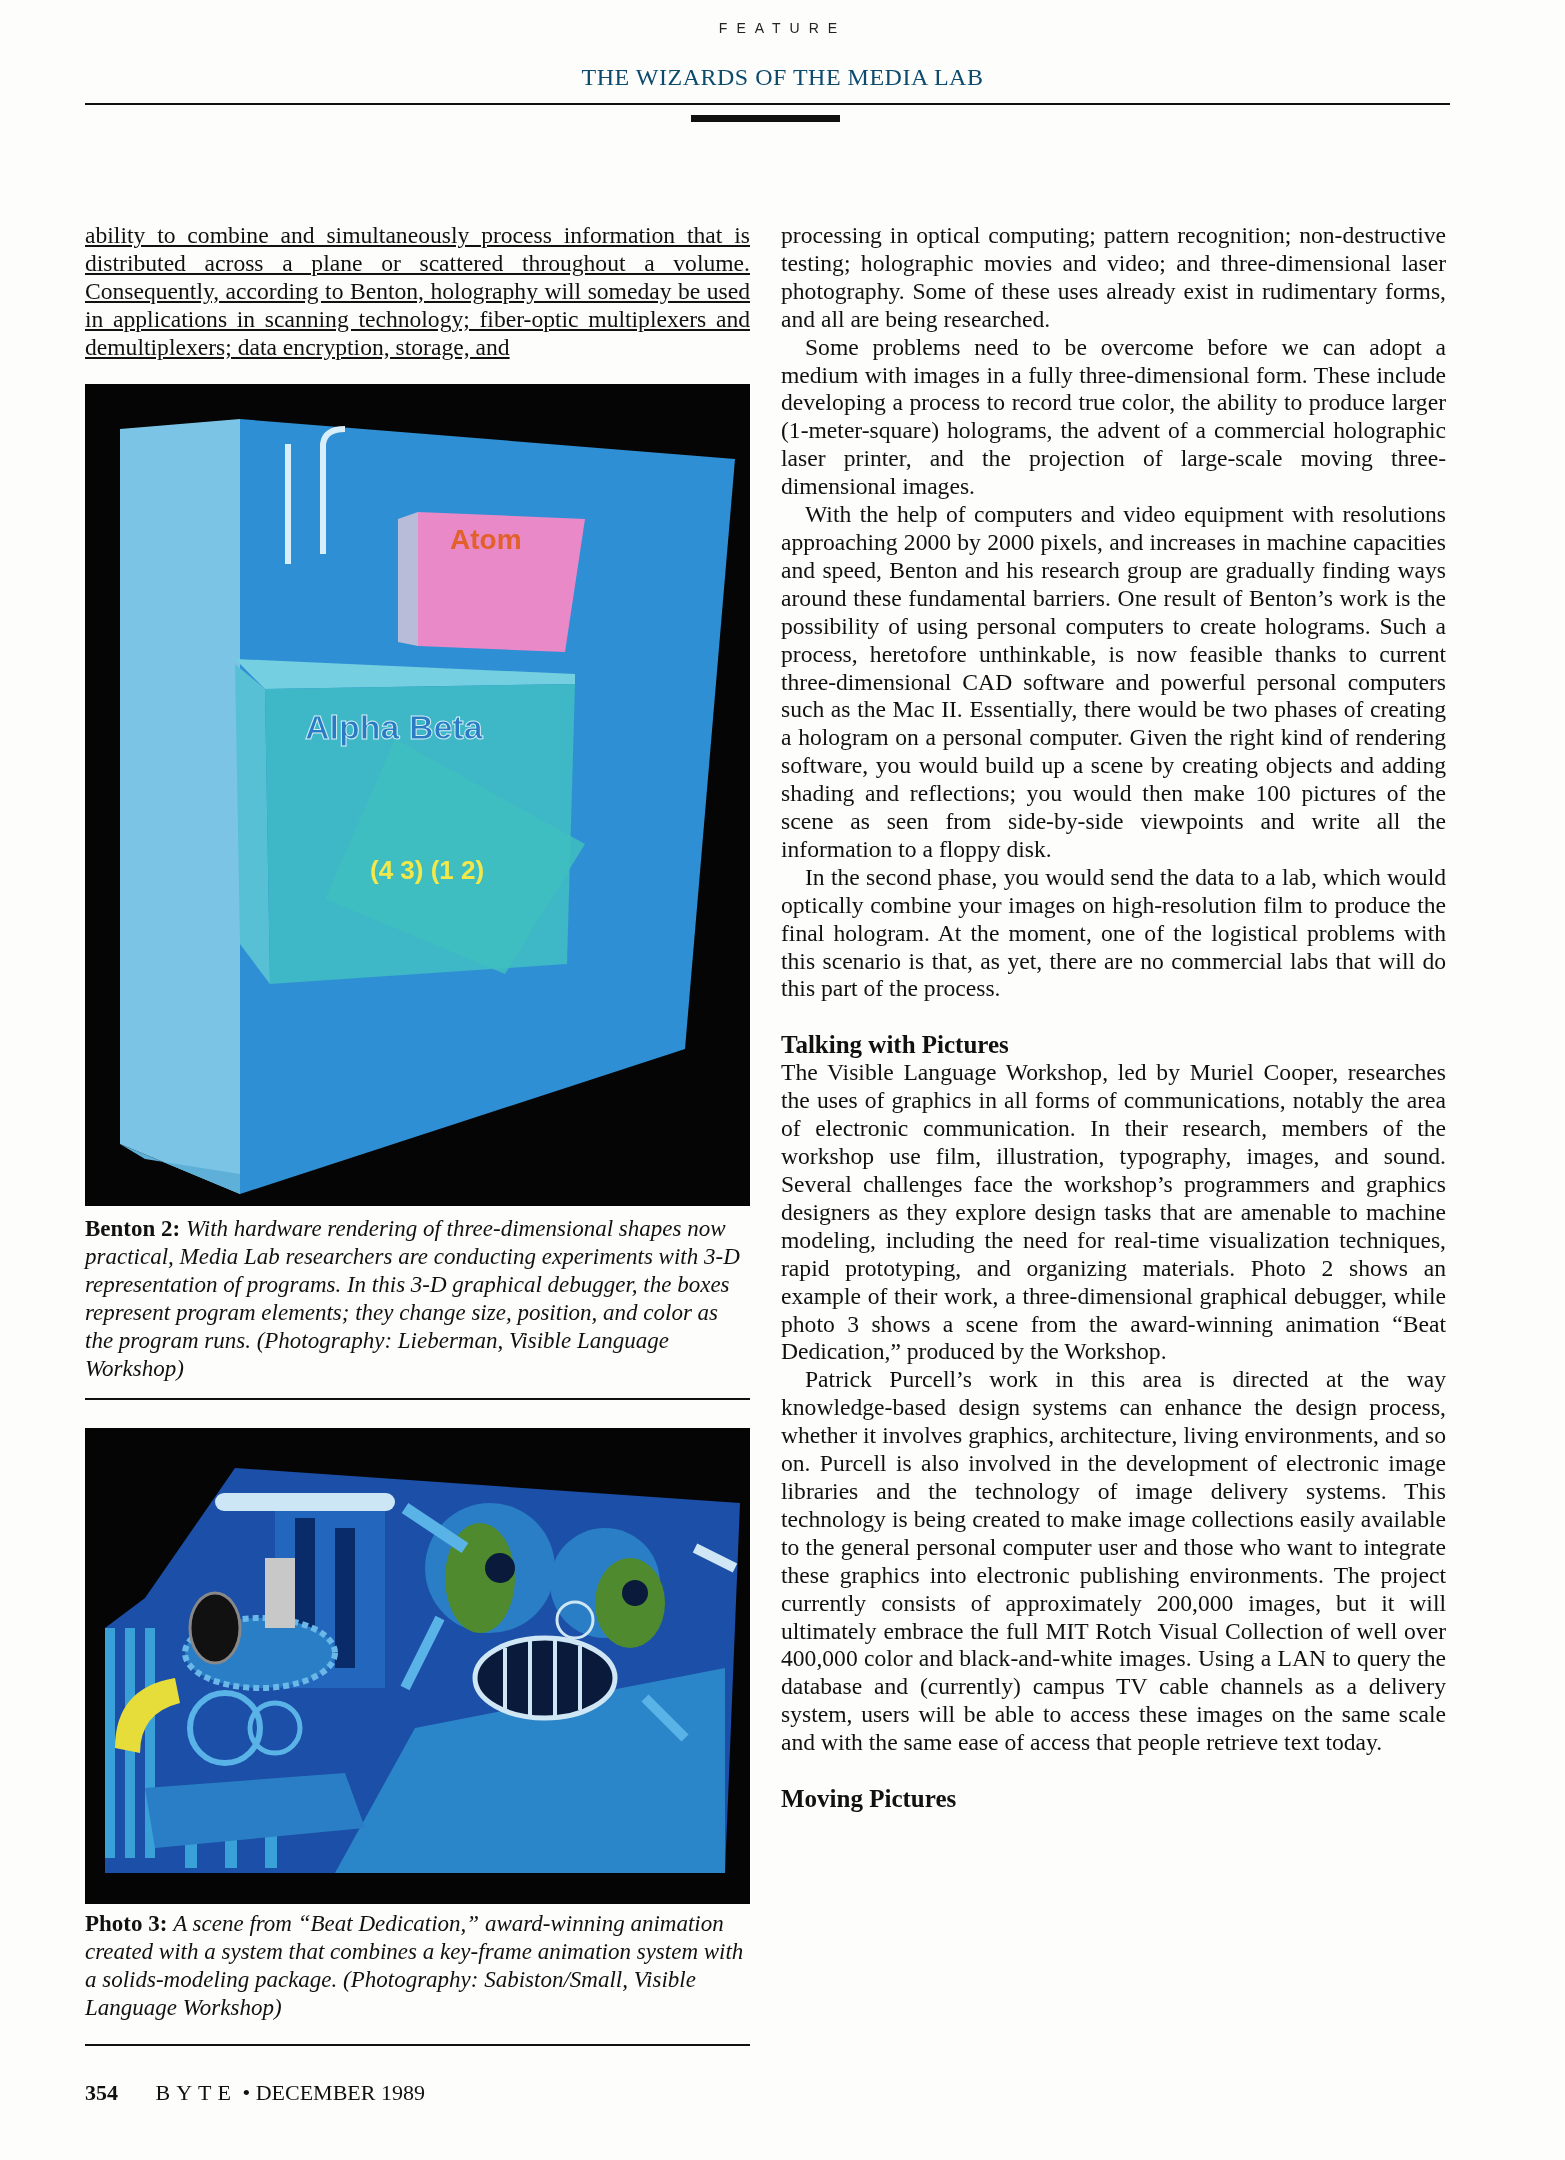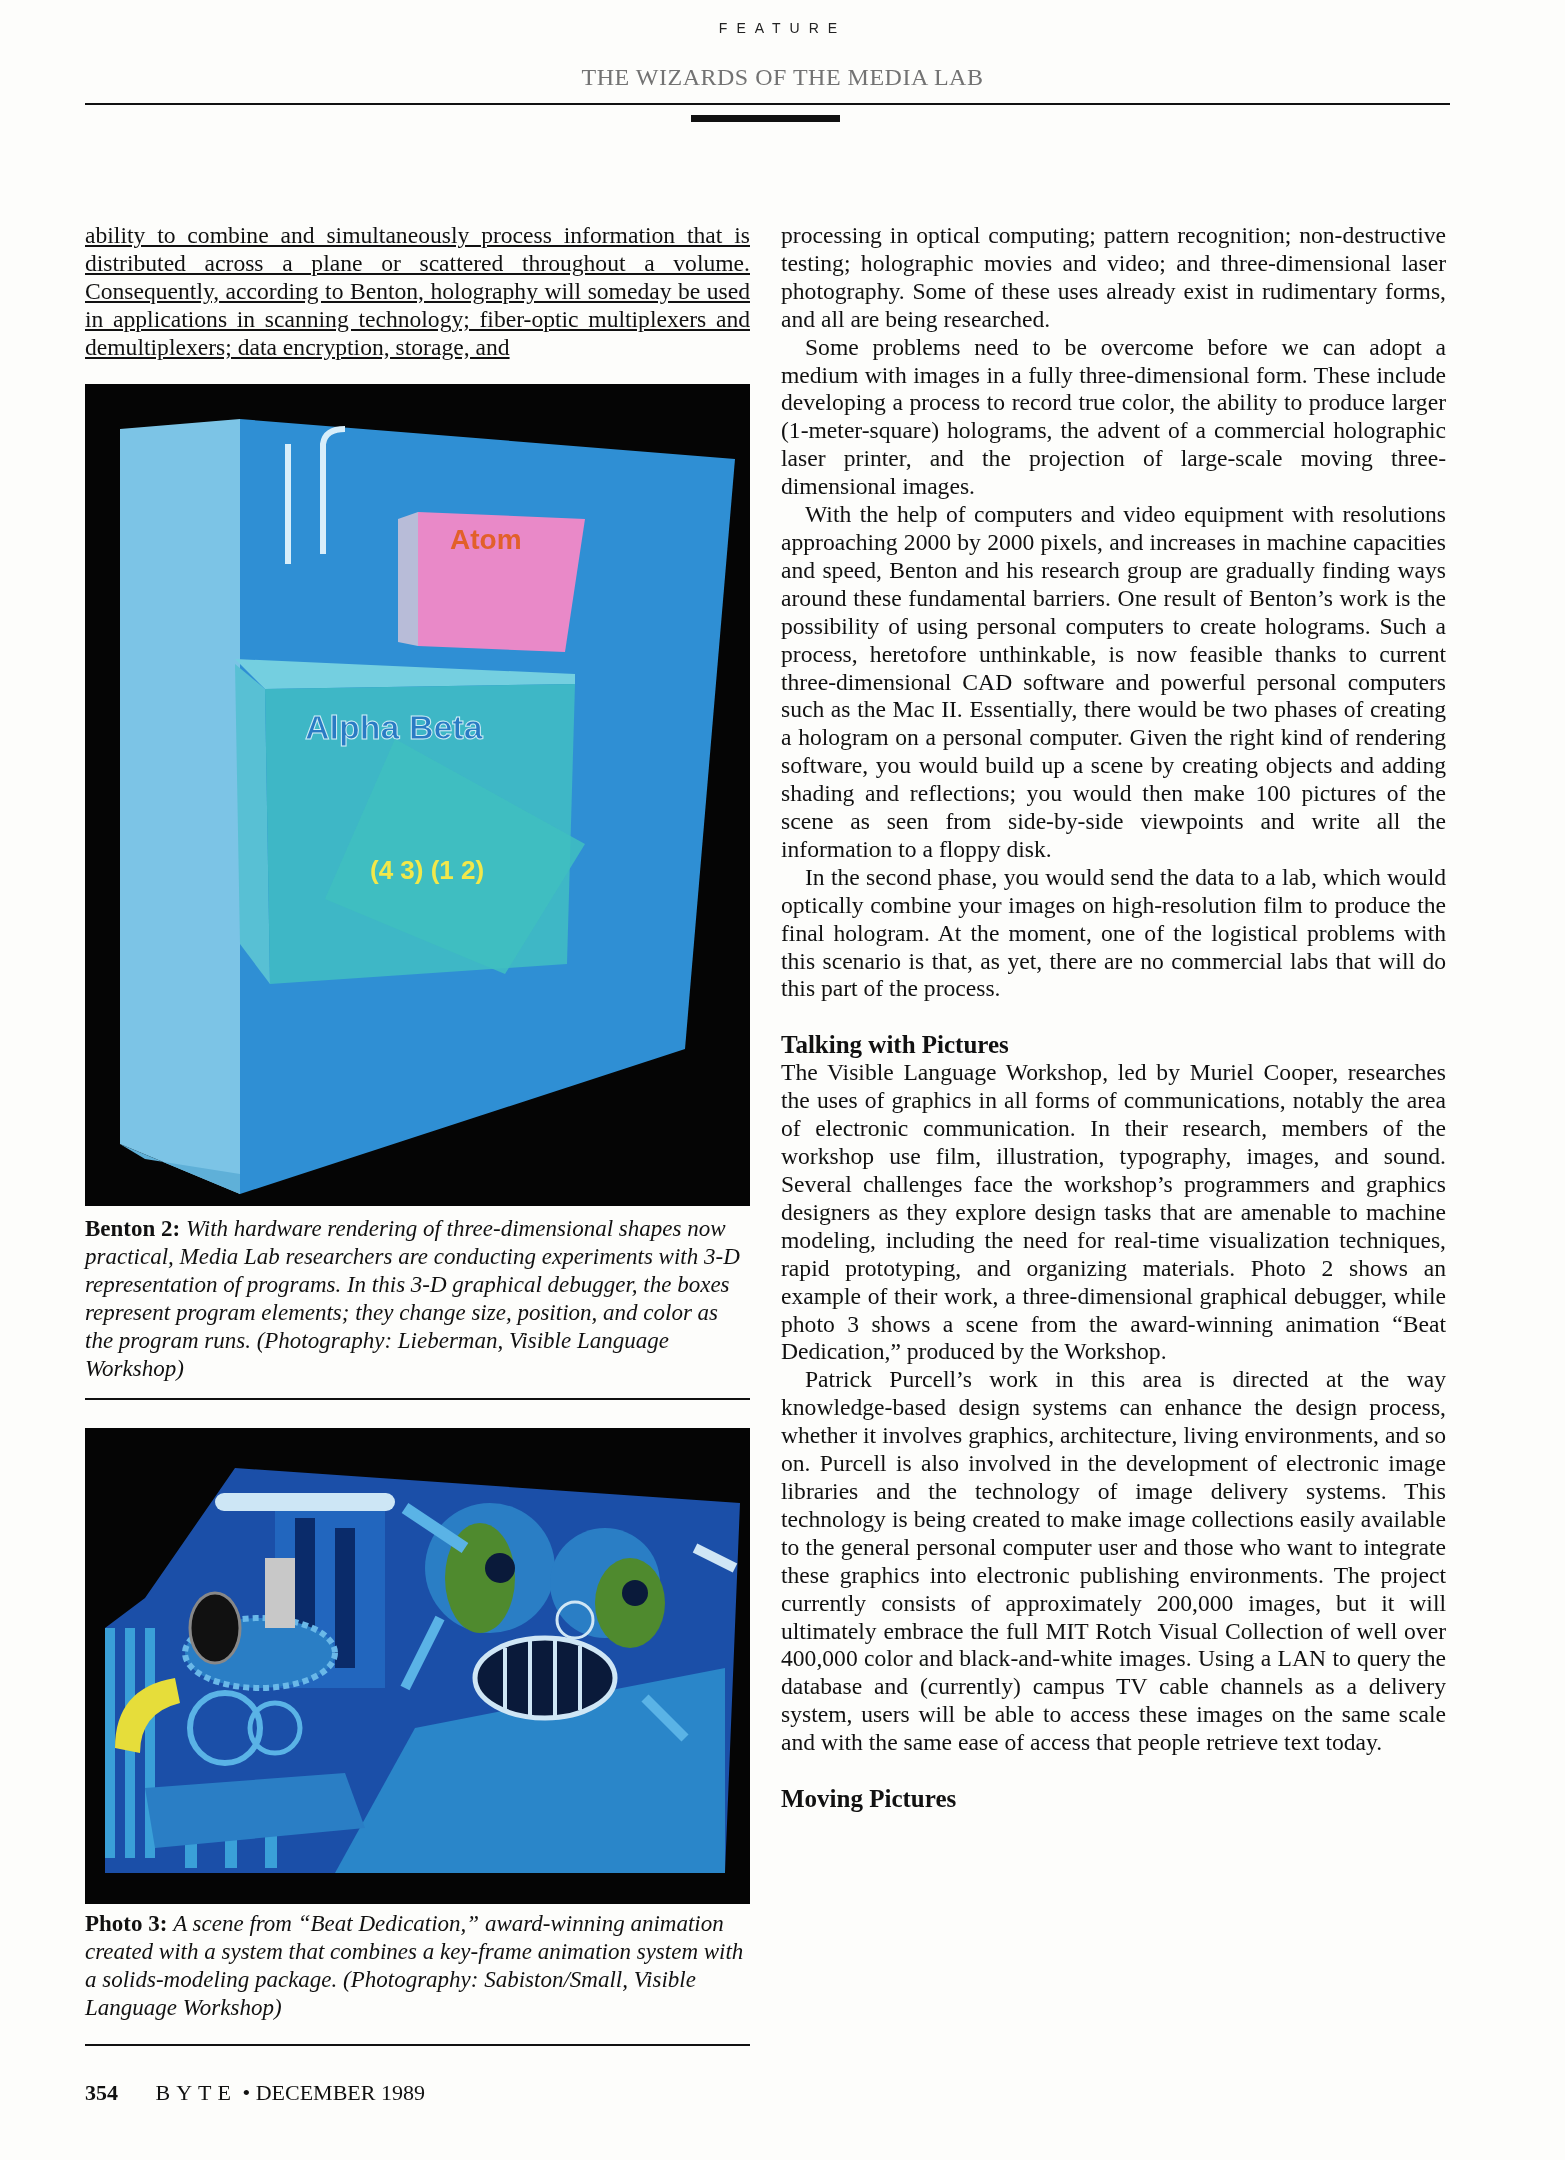--- a/index.html
+++ b/index.html
@@ -1,21 +1,21 @@
 <!DOCTYPE html>
 <html><head>
 <meta charset="utf-8">
 <style>
   html, body { margin: 0; padding: 0; background: #fdfdfb; }
   body { width: 1565px; height: 2160px; position: relative; overflow: hidden;
          font-family: "Liberation Serif", "DejaVu Serif", serif; color: #111; }
   .kicker { position: absolute; top: 20px; left: 0; width: 1565px; text-align: center;
             font-family: "Liberation Sans", sans-serif; font-size: 14px; letter-spacing: 9px; color: #222; }
   .running-title { position: absolute; top: 64px; left: 0; width: 1565px; text-align: center;
-            font-size: 24px; letter-spacing: 0.5px; color: #737373; }
+            font-size: 24px; letter-spacing: 0.5px; color: #0c4a6e; }
   .rule-top { position: absolute; top: 103px; left: 85px; width: 1365px; height: 0; border-top: 2px solid #111; }
   .rule-mark { position: absolute; top: 115px; left: 691px; width: 149px; height: 7px; background: #111; }
 
   .col { position: absolute; font-size: 23.6px; line-height: 27.9px; text-align: justify; }
   .col p { margin: 0; }
   .col p.indent { text-indent: 24px; }
   .col-left { left: 85px; top: 222px; width: 665px; text-decoration: underline; }
   .col-right { left: 781px; top: 222px; width: 665px; }
   .section-head { font-weight: bold; font-size: 25px; margin-top: 28px !important; line-height: 28px; }
 

